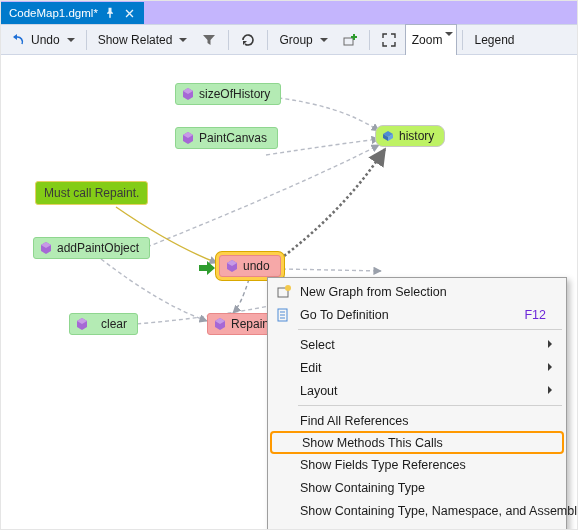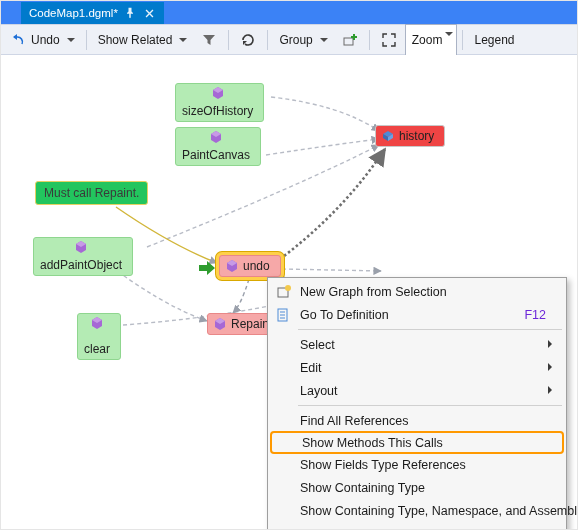--- a/index.html
+++ b/index.html
@@ -12,24 +12,24 @@
     background: #fff;
     color: #1b1b1b;
     position: relative;
     overflow: hidden;
     border: 1px solid #e5e5e5;
   }
 
   
   .tabbar {
     height: 24px;
-    background: #3b82f6;
+    background: #c4b5fd;
     display: flex;
     align-items: flex-end;
-    padding-left: 20px;
+    padding-left: 0;
     border-bottom: 1px solid #cfd6e5;
   }
   .tab {
     background: #007acc;
     color: #fff;
     height: 22px;
     display: flex;
     align-items: center;
     padding: 0 6px 0 8px;
     font-size: 11.5px;
@@ -88,30 +88,30 @@
   .node {
     position:absolute;
     border-radius:3px;
     display:flex; align-items:center;
     padding:3px 10px 3px 6px;
     gap:5px;
     font-size:12px;
     color:#222;
     border:1px solid rgba(0,0,0,0);
   }
-  .method { background:#b4ebb4; border-color:#8fd68f;flex-direction:column; }
-  .field  { background:#ef4444; border-color:#c8c8c8; }
+  .method { background:#b4ebb4; border-color:#8fd68f; }
+  .field  { background:#bef264; border-color:#c8c8c8;border-radius:8px; }
   .bad    { background:#f6a8a8; border-color:#e98888; }
   .selected {
     box-shadow: 0 0 0 3px #ffd04a, 0 0 0 4px #d9a800;
   }
 
   .note {
     position:absolute;
-    background:#22c55e;
+    background:#84cc16;
     border:1px solid #e6d063;
     border-radius:3px;
     padding:4px 8px;
     font-size:12px;
     color:#3a3a3a;
   }
 
   .arrow-enter {
     position:absolute;
     width:16px; height:14px;
@@ -292,21 +292,21 @@
   </div>
 
   <div class="node bad selected" style="left:218px; top:200px;">
     <svg class="purple-cube" viewBox="0 0 12 12">
         <path fill="#a668d5" d="M6 0l5 3v6l-5 3-5-3V3z"></path>
         <path fill="#c79ae6" d="M6 0l5 3-5 3-5-3z"></path>
       </svg>
     <span>undo</span>
   </div>
 
-  <div class="node method" style="left:76px; top:258px;gap:13px;">
+  <div class="node method" style="left:68px; top:258px;gap:13px;">
     <svg class="purple-cube" viewBox="0 0 12 12">
         <path fill="#a668d5" d="M6 0l5 3v6l-5 3-5-3V3z"></path>
         <path fill="#c79ae6" d="M6 0l5 3-5 3-5-3z"></path>
       </svg>
     <span>clear</span>
   </div>
 
   <div class="node bad" style="left:206px; top:258px;">
     <svg class="purple-cube" viewBox="0 0 12 12">
         <path fill="#a668d5" d="M6 0l5 3v6l-5 3-5-3V3z"></path>

